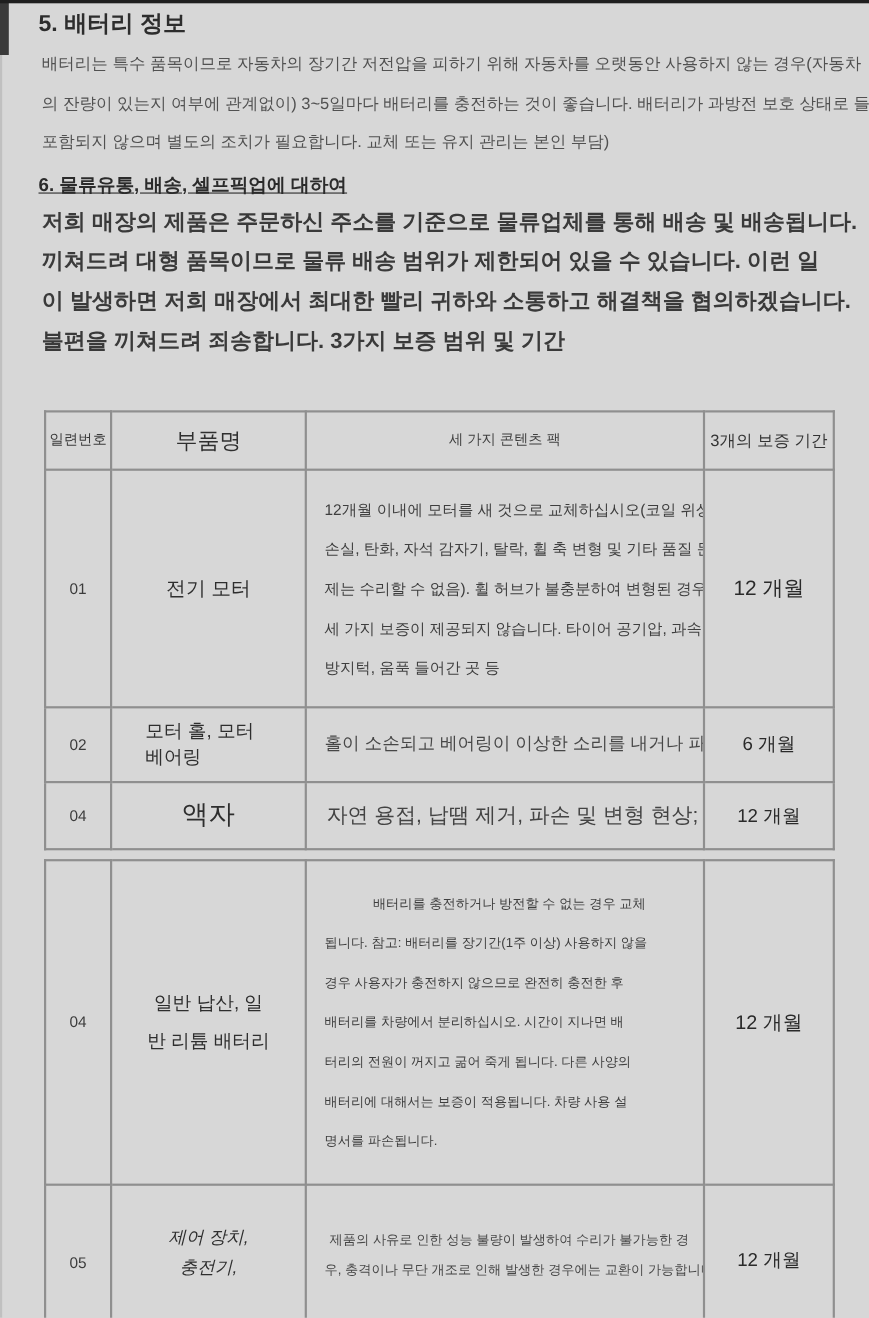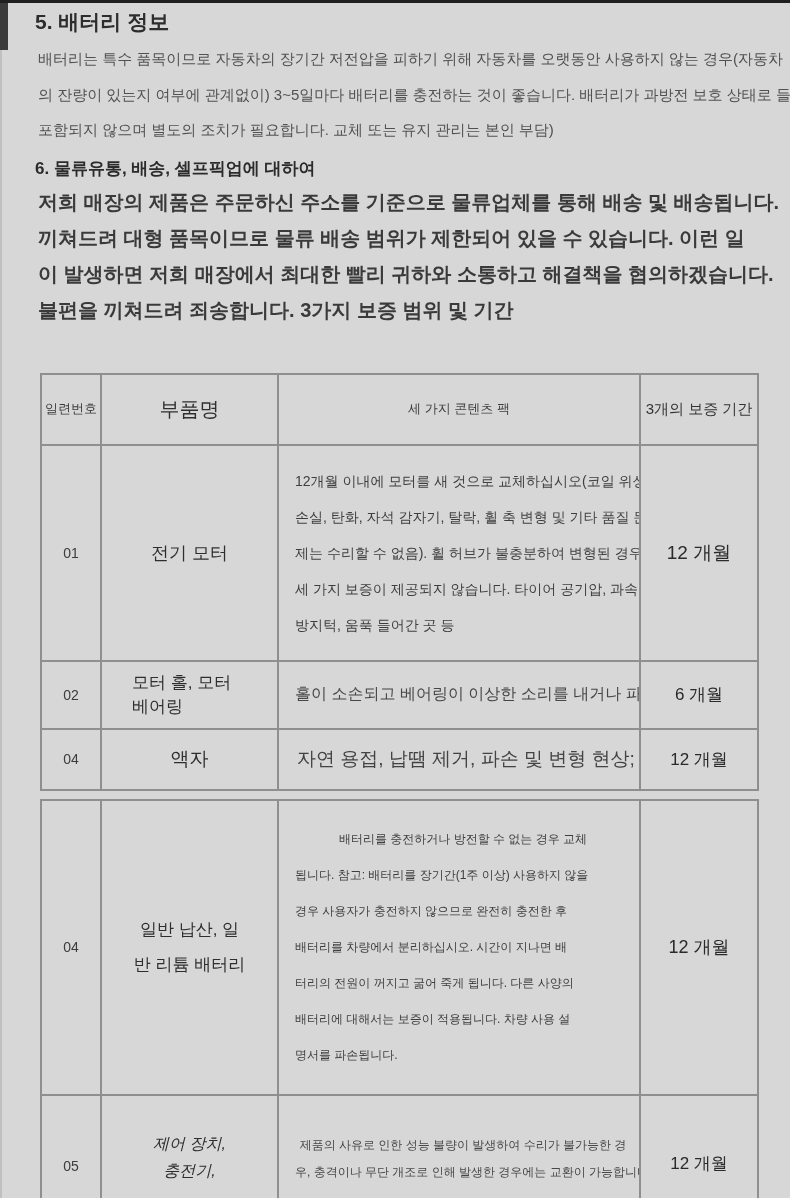--- a/index.html
+++ b/index.html
@@ -16,46 +16,46 @@
   .left-smudge { position: absolute; top: 0; left: 0; width: 8px; height: 50px; background: #3a3a3a; z-index: 5; }
   .left-edge { position: absolute; top: 0; left: 0; width: 2px; height: 1198px; background: #c0c0c0; z-index: 4; }
 
   .content { position: relative; padding: 9px 0 0 35px; }
 
   .h5 { font-size: 21px; font-weight: 700; color: #2d2d2d; line-height: 26px; }
   .para { margin-left: 3px; }
   .para .pline { white-space: nowrap; }
   .para5 { margin-top: 6px; font-size: 15px; color: #515151; }
   .para5 .pline { line-height: 35.5px; }
-  .h6 { margin-top: 10px; font-size: 17px; font-weight: 700; color: #2b2b2b; line-height: 22px; }
+  .h6 { margin-top: 10px; font-size: 17px; font-weight: 700; color: #2b2b2b; line-height: 22px; text-decoration: underline; }
   .para6 { margin-top: 4px; font-size: 20px; color: #3a3a3a; font-weight: bold; }
   .para6 .pline { line-height: 36px; }
 
   table.wtable { border-collapse: collapse; table-layout: fixed; width: 717px; margin-left: 5px; }
   table.t1 { margin-top: 45px; }
   table.t2 { margin-top: 8px; }
   .wtable td { border: 2px solid #8f8f8f; vertical-align: middle; text-align: center; overflow: hidden; }
 
-  tr.rh td { height: 71px; }
+  tr.rh td { height: 53px; }
   .hd-serial { font-size: 13px; color: #3a3a3a; }
   .hd-part { font-size: 20px; color: #2f2f2f; }
   .hd-content { font-size: 13px; color: #3f3f3f; }
   .hd-period { font-size: 15px; color: #333333; }
 
   tr.r1 td { height: 216px; }
   tr.r2 td { height: 68px; }
   tr.r3 td { height: 61px; }
   tr.r4 td { height: 295px; }
   tr.r5 td { height: 150px; }
 
   td.serial { font-size: 14px; color: #3c3c3c; }
   td.part { font-size: 18px; color: #2e2e2e; }
   td.part div { line-height: 24px; }
   tr.r2 td.part { text-align: left; padding-left: 30px; font-size: 17px; }
-  tr.r3 td.part { font-size: 19px; }
+  tr.r3 td.part { font-size: 24px; }
   tr.r4 td.part { font-size: 17px; }
   tr.r4 td.part div { line-height: 35px; }
   tr.r5 td.part { font-size: 16px; vertical-align: top; padding-top: 34px; }
   tr.r5 td.part div { line-height: 27px; font-style: italic; }
 
   td.cc { text-align: left; padding: 0 8px 0 16px; color: #3e3e3e; }
   td.cc div { white-space: nowrap; }
   .cl-center { text-align: center; }
   tr.r1 td.cc { font-size: 14px; }
   tr.r1 td.cc div { line-height: 36px; }

